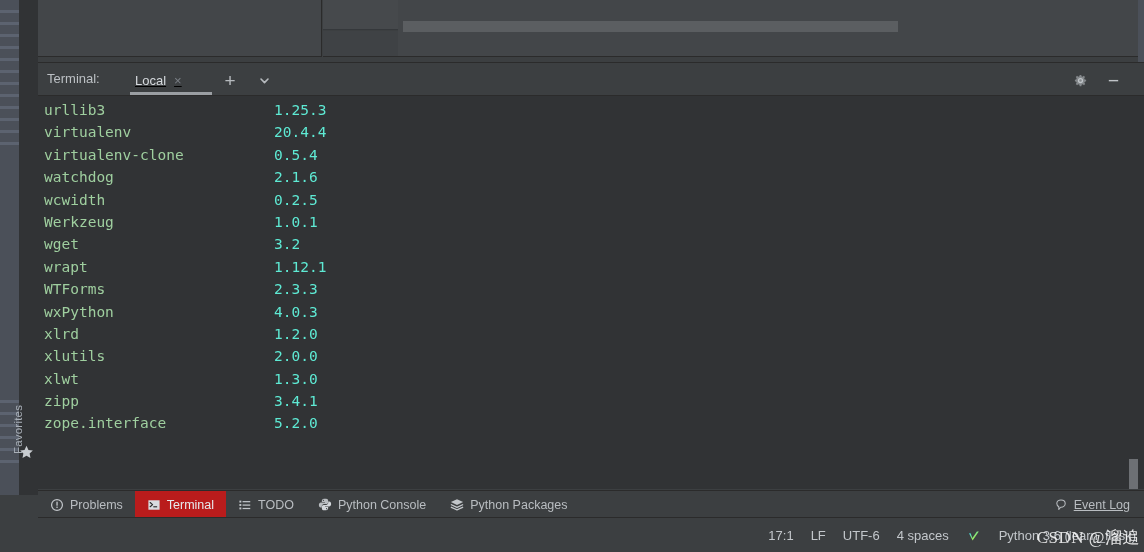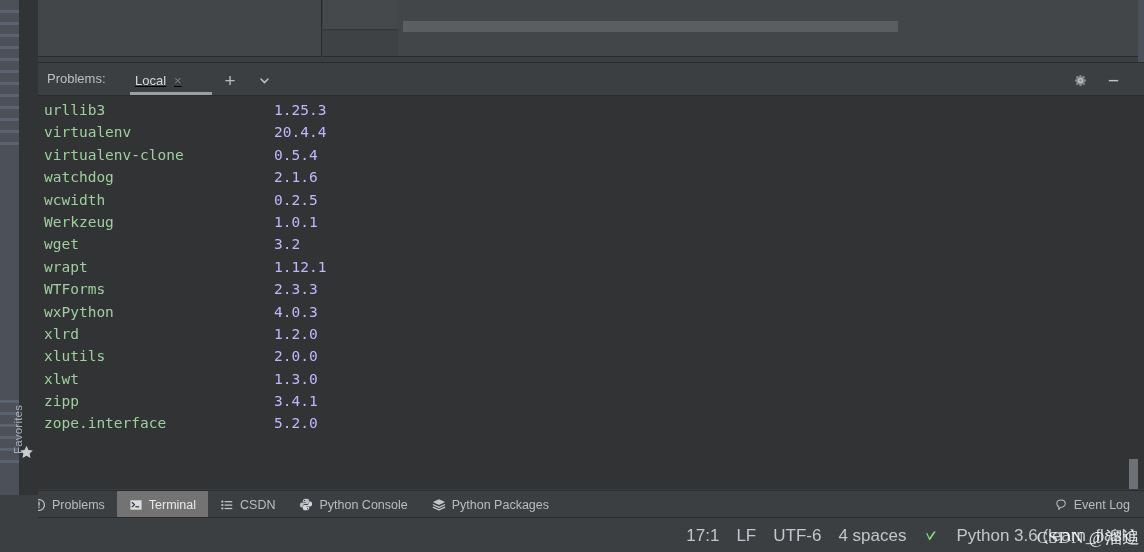--- a/index.html
+++ b/index.html
@@ -54,40 +54,40 @@
   .ico-chev{ left:214px; }
   .ico-gear{ left:1030px; }
   .ico-min{ left:1063px; }
 
   
   .term-body{ position:relative; height:393px; background:#313335; overflow:hidden; }
   .tlines{ position:absolute; left:6px; top:3px; font-family:"DejaVu Sans Mono", monospace;
            font-size:14.5px; line-height:22.4px; color:#8fbf8f; white-space:pre; }
   .tline{ height:22.4px; }
   .pkg{ display:inline-block; width:230px; color:#9fcf9f; }
-  .ver{ color:#c4b5fd; }
+  .ver{ color:#5eead4; }
   .term-vscroll{ position:absolute; right:6px; top:363px; width:9px; height:60px; background:#6d7074; }
 
   
   .toolbar{ position:absolute; left:0; top:490px; width:1144px; height:27px; background:#3c3f41;
             border-top:1px solid #2b2b2b; }
-  .tool-left{ position:absolute; left:20px; top:0; height:27px; display:flex; align-items:flex-end; }
+  .tool-left{ position:absolute; left:38px; top:0; height:27px; display:flex; align-items:flex-end; }
   .ttab{ display:flex; align-items:center; gap:6px; padding:0 12px; height:27px; cursor:default;
          font-size:12.5px; color:#b9bdc1; }
-  .ttab.active{ background:#737373; color:#e6e9ec; }
+  .ttab.active{ background:#b91c1c; color:#e6e9ec; }
   .ttab .gly{ display:inline-flex; align-items:center; justify-content:center; width:14px; height:14px; }
   .evlog{ position:absolute; right:14px; top:0; height:27px; display:flex; align-items:center; gap:6px;
-          font-size:12.5px; color:#b9bdc1; }
+          font-size:12.5px; color:#b9bdc1;text-decoration:underline; }
 
   
   .status{ position:absolute; left:0; top:517px; width:1144px; height:35px; background:#3c3f41;
            border-top:1px solid #2b2b2b; }
   .st-winicon{ position:absolute; left:14px; top:8px; width:22px; height:19px; }
   .st-right{ position:absolute; right:8px; top:0; height:35px; display:flex; align-items:center; gap:17px;
-             font-size:17px; color:#c3c7cb; white-space:nowrap; }
+             font-size:13px; color:#c3c7cb; white-space:nowrap; }
   .st-right .it{ cursor:default; }
   .interp{ position:relative;text-align:center; }
   .watermark{ position:absolute; right:4px; top:8px; font-size:17px; color:#ffffff; opacity:.85;
               letter-spacing:.5px; white-space:nowrap; pointer-events:none; }
   .wm-csdn{ font-family:"Liberation Serif", serif; }
 
   svg{ display:block; }
 </style>
 </head>
 <body>
@@ -110,21 +110,21 @@
     <div class="ez-panelD"></div>
     <div class="ez-hscroll-track"></div>
     <div class="ez-hscroll-thumb"></div>
     <div class="ez-strip-bottom"></div>
     <div class="ez-right-edge"></div>
   </div>
 
   <div class="term">
 
     <div class="term-head">
-      <span class="term-title">Problems:</span>
+      <span class="term-title">Terminal:</span>
 
       <div class="tab-local">
         <span class="lbl">Local</span>
         <span class="x">×</span>
       </div>
       <div class="tab-underline"></div>
 
       <div class="ico-btn ico-plus">
         <span>+</span>
       </div>
@@ -212,21 +212,21 @@
           <span class="gly">
             <svg width="14" height="14" viewBox="0 0 16 16">
               <rect x="1.6" y="3" width="2.2" height="2.2" fill="#c2c6ca"></rect>
               <rect x="1.6" y="6.9" width="2.2" height="2.2" fill="#c2c6ca"></rect>
               <rect x="1.6" y="10.8" width="2.2" height="2.2" fill="#c2c6ca"></rect>
               <rect x="5.2" y="3.5" width="8.8" height="1.4" fill="#c2c6ca"></rect>
               <rect x="5.2" y="7.4" width="8.8" height="1.4" fill="#c2c6ca"></rect>
               <rect x="5.2" y="11.3" width="8.8" height="1.4" fill="#c2c6ca"></rect>
             </svg>
           </span>
-          <span>CSDN</span>
+          <span>TODO</span>
         </div>
         <div class="ttab">
           <span class="gly">
             <svg width="15" height="15" viewBox="0 0 16 16">
               <path d="M7.9 1.3c-1.9 0-3.5.6-3.5 2v1.8h3.6v.6H3.2c-1.3 0-2.2 1.2-2.2 2.9 0 1.7.8 2.9 2.1 2.9h1.2V10c0-1.4 1.2-2.6 2.6-2.6h2.6c1.2 0 2.1-.9 2.1-2.1V3.3c0-1.2-1-2-2.2-2zM6.2 2.5a.72.72 0 1 1 0 1.44.72.72 0 0 1 0-1.44z" fill="#b9bdc1"></path>
               <path d="M8.1 14.7c1.9 0 3.5-.6 3.5-2v-1.8H8v-.6h4.8c1.3 0 2.2-1.2 2.2-2.9 0-1.7-.8-2.9-2.1-2.9h-1.2V6c0 1.4-1.2 2.6-2.6 2.6H6.5c-1.2 0-2.1.9-2.1 2.1v1.9c0 1.2 1 2.1 2.2 2.1zm1.7-1.2a.72.72 0 1 1 0-1.44.72.72 0 0 1 0 1.44z" fill="#d3d7db"></path>
             </svg>
           </span>
           <span>Python Console</span>
         </div>

